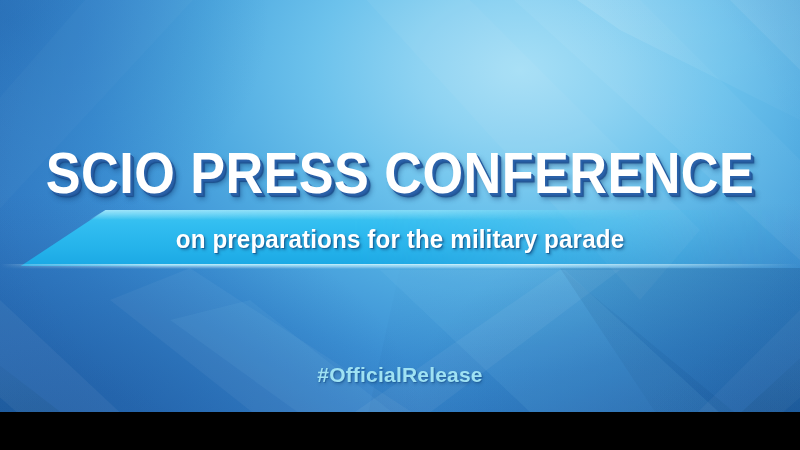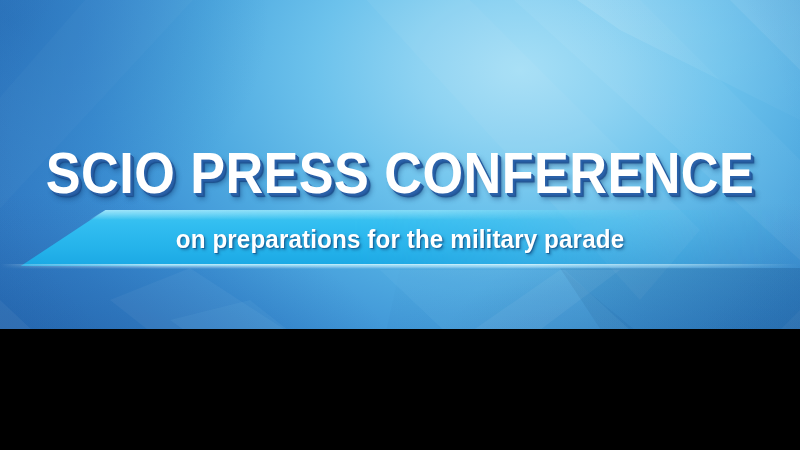--- a/index.html
+++ b/index.html
@@ -4,21 +4,21 @@
 <style>
   html, body {
     margin: 0;
     padding: 0;
     background: #000;
   }
 
   #stage {
     position: relative;
     width: 800px;
-    height: 329px;
+    height: 412px;
     overflow: hidden;
     font-family: "Liberation Sans", sans-serif;
     background: #3a8dd4;
     user-select: none;
   }
 
   
 
   .bg-base {
     position: absolute;
@@ -251,16 +251,17 @@
     <div class="band-underline"></div>
   </div>
 
   <div class="vignette"></div>
 
   <div class="content">
     <div class="title">SCIO PRESS CONFERENCE</div>
 
     <div class="subtitle">on preparations for the military parade</div>
 
+    <div class="hashtag">#OfficialRelease</div>
 
   </div>
 
 </div>
 
 </body></html>

